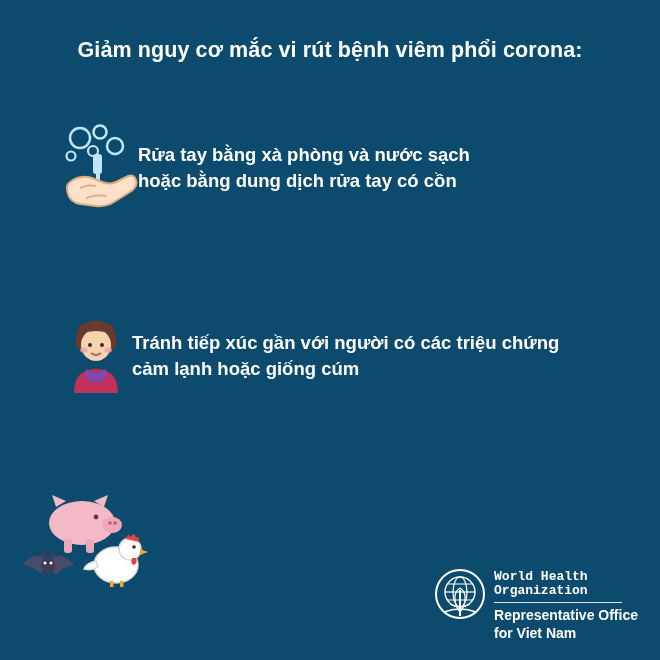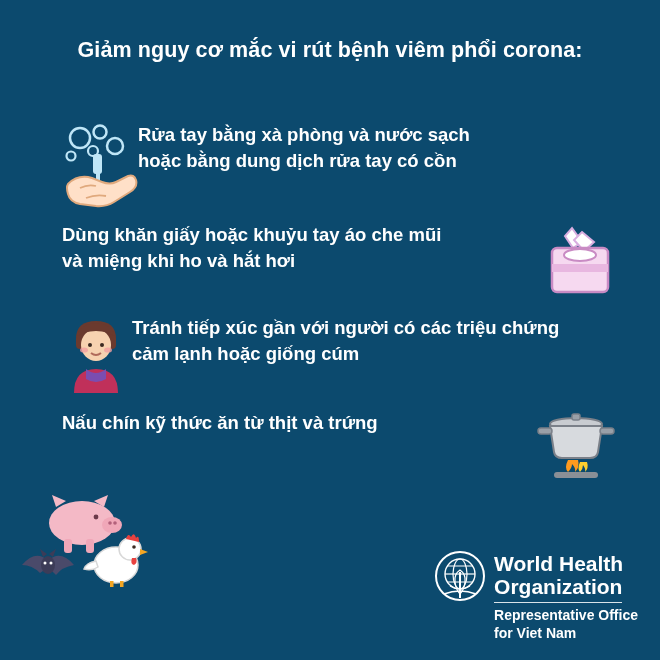--- a/index.html
+++ b/index.html
@@ -28,21 +28,21 @@
     text-align: center;
     color: #ffffff;
     font-size: 21.5px;
     font-weight: bold;
     letter-spacing: 0.1px;
     line-height: 1.2;
   }
   .row {
     position: absolute;
     display: flex;
-    align-items: flex-start;
+    align-items: center;
   }
   .row-text {
     color: #ffffff;
     font-size: 18.5px;
     font-weight: bold;
     line-height: 1.42;
     white-space: pre-line;
   }
   
   #row1 { top: 122px; left: 60px; width: 545px; }
@@ -71,24 +71,25 @@
     position: absolute;
     right: 22px;
     bottom: 18px;
     display: flex;
     align-items: flex-start;
     gap: 8px;
   }
   .who-emblem { width: 52px; height: 52px; flex: 0 0 auto; }
   .who-text { color: #ffffff; padding-top: 2px; }
   .who-title {
-    font-size: 21px;
+    font-size: 13px;
     font-weight: bold;
     line-height: 1.12;
     white-space: pre-line;
+    font-family: Liberation Mono, monospace;
   }
   .who-sub {
     font-size: 14px;
     line-height: 1.25;
     margin-top: 4px;
     white-space: pre-line;
     font-weight: bold;
   }
   .who-rule {
     width: 128px;
@@ -117,68 +118,40 @@
         <rect x="36" y="50" width="4" height="8" fill="#bfe6f7"></rect>
         <path d="M8 62 q10 -10 24 -6 l10 4 q8 3 14 0 l12 -6 q6 -2 8 4 q2 7 -6 12 l-16 10 q-8 5 -18 4 l-16 -2 q-10 -2 -12 -10 q-2 -7 0 -10z" fill="#ffe0c8" stroke="#e0a97d" stroke-width="2"></path>
         <path d="M20 66 q8 -4 16 -2" fill="none" stroke="#e0a97d" stroke-width="1.8"></path>
         <path d="M26 76 q10 -4 20 -2" fill="none" stroke="#e0a97d" stroke-width="1.8"></path>
       </svg>
     </div>
     <div class="txt-box row-text">Rửa tay bằng xà phòng và nước sạch
 hoặc bằng dung dịch rửa tay có cồn</div>
   </div>
 
-  <div class="row" id="row2">
-    <div class="txt-box row-text">Dùng khăn giấy hoặc khuỷu tay áo che mũi
-và miệng khi ho và hắt hơi</div>
-    <div class="icon-box">
-      <svg class="ic-tissue" viewBox="0 0 92 82" xmlns="http://www.w3.org/2000/svg">
-        <path d="M42 6 l10 14 l-9 6 l-8 -12z" fill="#ffffff" stroke="#d9aee0" stroke-width="2"></path>
-        <path d="M52 10 l12 10 l-10 9 l-10 -11z" fill="#ffffff" stroke="#d9aee0" stroke-width="2"></path>
-        <rect x="22" y="26" width="56" height="44" rx="5" fill="#f6d9f0" stroke="#c98bc4" stroke-width="2.5"></rect>
-        <rect x="22" y="42" width="56" height="8" fill="#e8b7e0"></rect>
-        <ellipse cx="50" cy="33" rx="16" ry="6" fill="#ffffff" stroke="#c98bc4" stroke-width="2"></ellipse>
-      </svg>
-    </div>
-  </div>
 
   <div class="row" id="row3">
     <div class="icon-box">
       <svg class="ic-person" viewBox="0 0 72 82" xmlns="http://www.w3.org/2000/svg">
         <path d="M16 24 q0 -18 20 -18 q20 0 20 18 l0 6 q0 4 -4 4 l-32 0 q-4 0 -4 -4z" fill="#6b3a2e"></path>
         <ellipse cx="36" cy="30" rx="15" ry="16" fill="#f7d2b0"></ellipse>
         <path d="M16 22 q6 -14 20 -14 q14 0 20 14 q-8 -6 -20 -6 q-12 0 -20 6z" fill="#6b3a2e"></path>
         <circle cx="30" cy="30" r="2" fill="#3a2a22"></circle>
         <circle cx="42" cy="30" r="2" fill="#3a2a22"></circle>
         <ellipse cx="24" cy="35" rx="4" ry="2.6" fill="#f2a0a0" opacity="0.8"></ellipse>
         <ellipse cx="48" cy="35" rx="4" ry="2.6" fill="#f2a0a0" opacity="0.8"></ellipse>
         <path d="M31 38 q5 4 10 0" fill="none" stroke="#b06a5a" stroke-width="2"></path>
         <path d="M14 78 q0 -24 22 -24 q22 0 22 24z" fill="#c0305a"></path>
         <path d="M26 54 q10 8 20 0 l0 10 q-10 6 -20 0z" fill="#7b4db0"></path>
       </svg>
     </div>
     <div class="txt-box row-text">Tránh tiếp xúc gần với người có các triệu chứng
 cảm lạnh hoặc giống cúm</div>
   </div>
 
-  <div class="row" id="row4">
-    <div class="txt-box row-text">Nấu chín kỹ thức ăn từ thịt và trứng</div>
-    <div class="icon-box">
-      <svg class="ic-pot" viewBox="0 0 92 72" xmlns="http://www.w3.org/2000/svg">
-        <ellipse cx="46" cy="14" rx="26" ry="6" fill="#c9ccd1" stroke="#7b8089" stroke-width="2"></ellipse>
-        <rect x="42" y="4" width="8" height="6" rx="2" fill="#9aa0a8" stroke="#7b8089" stroke-width="1.5"></rect>
-        <path d="M20 16 l4 26 q1 6 8 6 l28 0 q7 0 8 -6 l4 -26z" fill="#d7dade" stroke="#7b8089" stroke-width="2"></path>
-        <rect x="8" y="18" width="14" height="6" rx="3" fill="#9aa0a8" stroke="#7b8089" stroke-width="1.5"></rect>
-        <rect x="70" y="18" width="14" height="6" rx="3" fill="#9aa0a8" stroke="#7b8089" stroke-width="1.5"></rect>
-        <path d="M38 50 q-4 8 0 12 q4 -4 4 -8 q4 4 3 8 q5 -5 3 -12z" fill="#ff9a1e"></path>
-        <path d="M50 52 q-3 7 0 10 q3 -3 3 -7 q3 4 2 7 q4 -4 2 -10z" fill="#ffd02e"></path>
-        <rect x="24" y="62" width="44" height="6" rx="3" fill="#8a8f96"></rect>
-      </svg>
-    </div>
-  </div>
 
   <div class="row" id="row5">
     <div class="icon-box">
       <svg class="ic-animals" viewBox="0 0 150 92" xmlns="http://www.w3.org/2000/svg">
 
         <ellipse cx="62" cy="28" rx="33" ry="22" fill="#f4b9c6"></ellipse>
         <path d="M36 12 l-4 -12 l14 6z" fill="#f4b9c6"></path>
         <path d="M84 12 l4 -12 l-14 6z" fill="#f4b9c6"></path>
         <ellipse cx="92" cy="30" rx="10" ry="8" fill="#f0a7b8"></ellipse>
         <circle cx="90" cy="28" r="1.8" fill="#b2607a"></circle>

